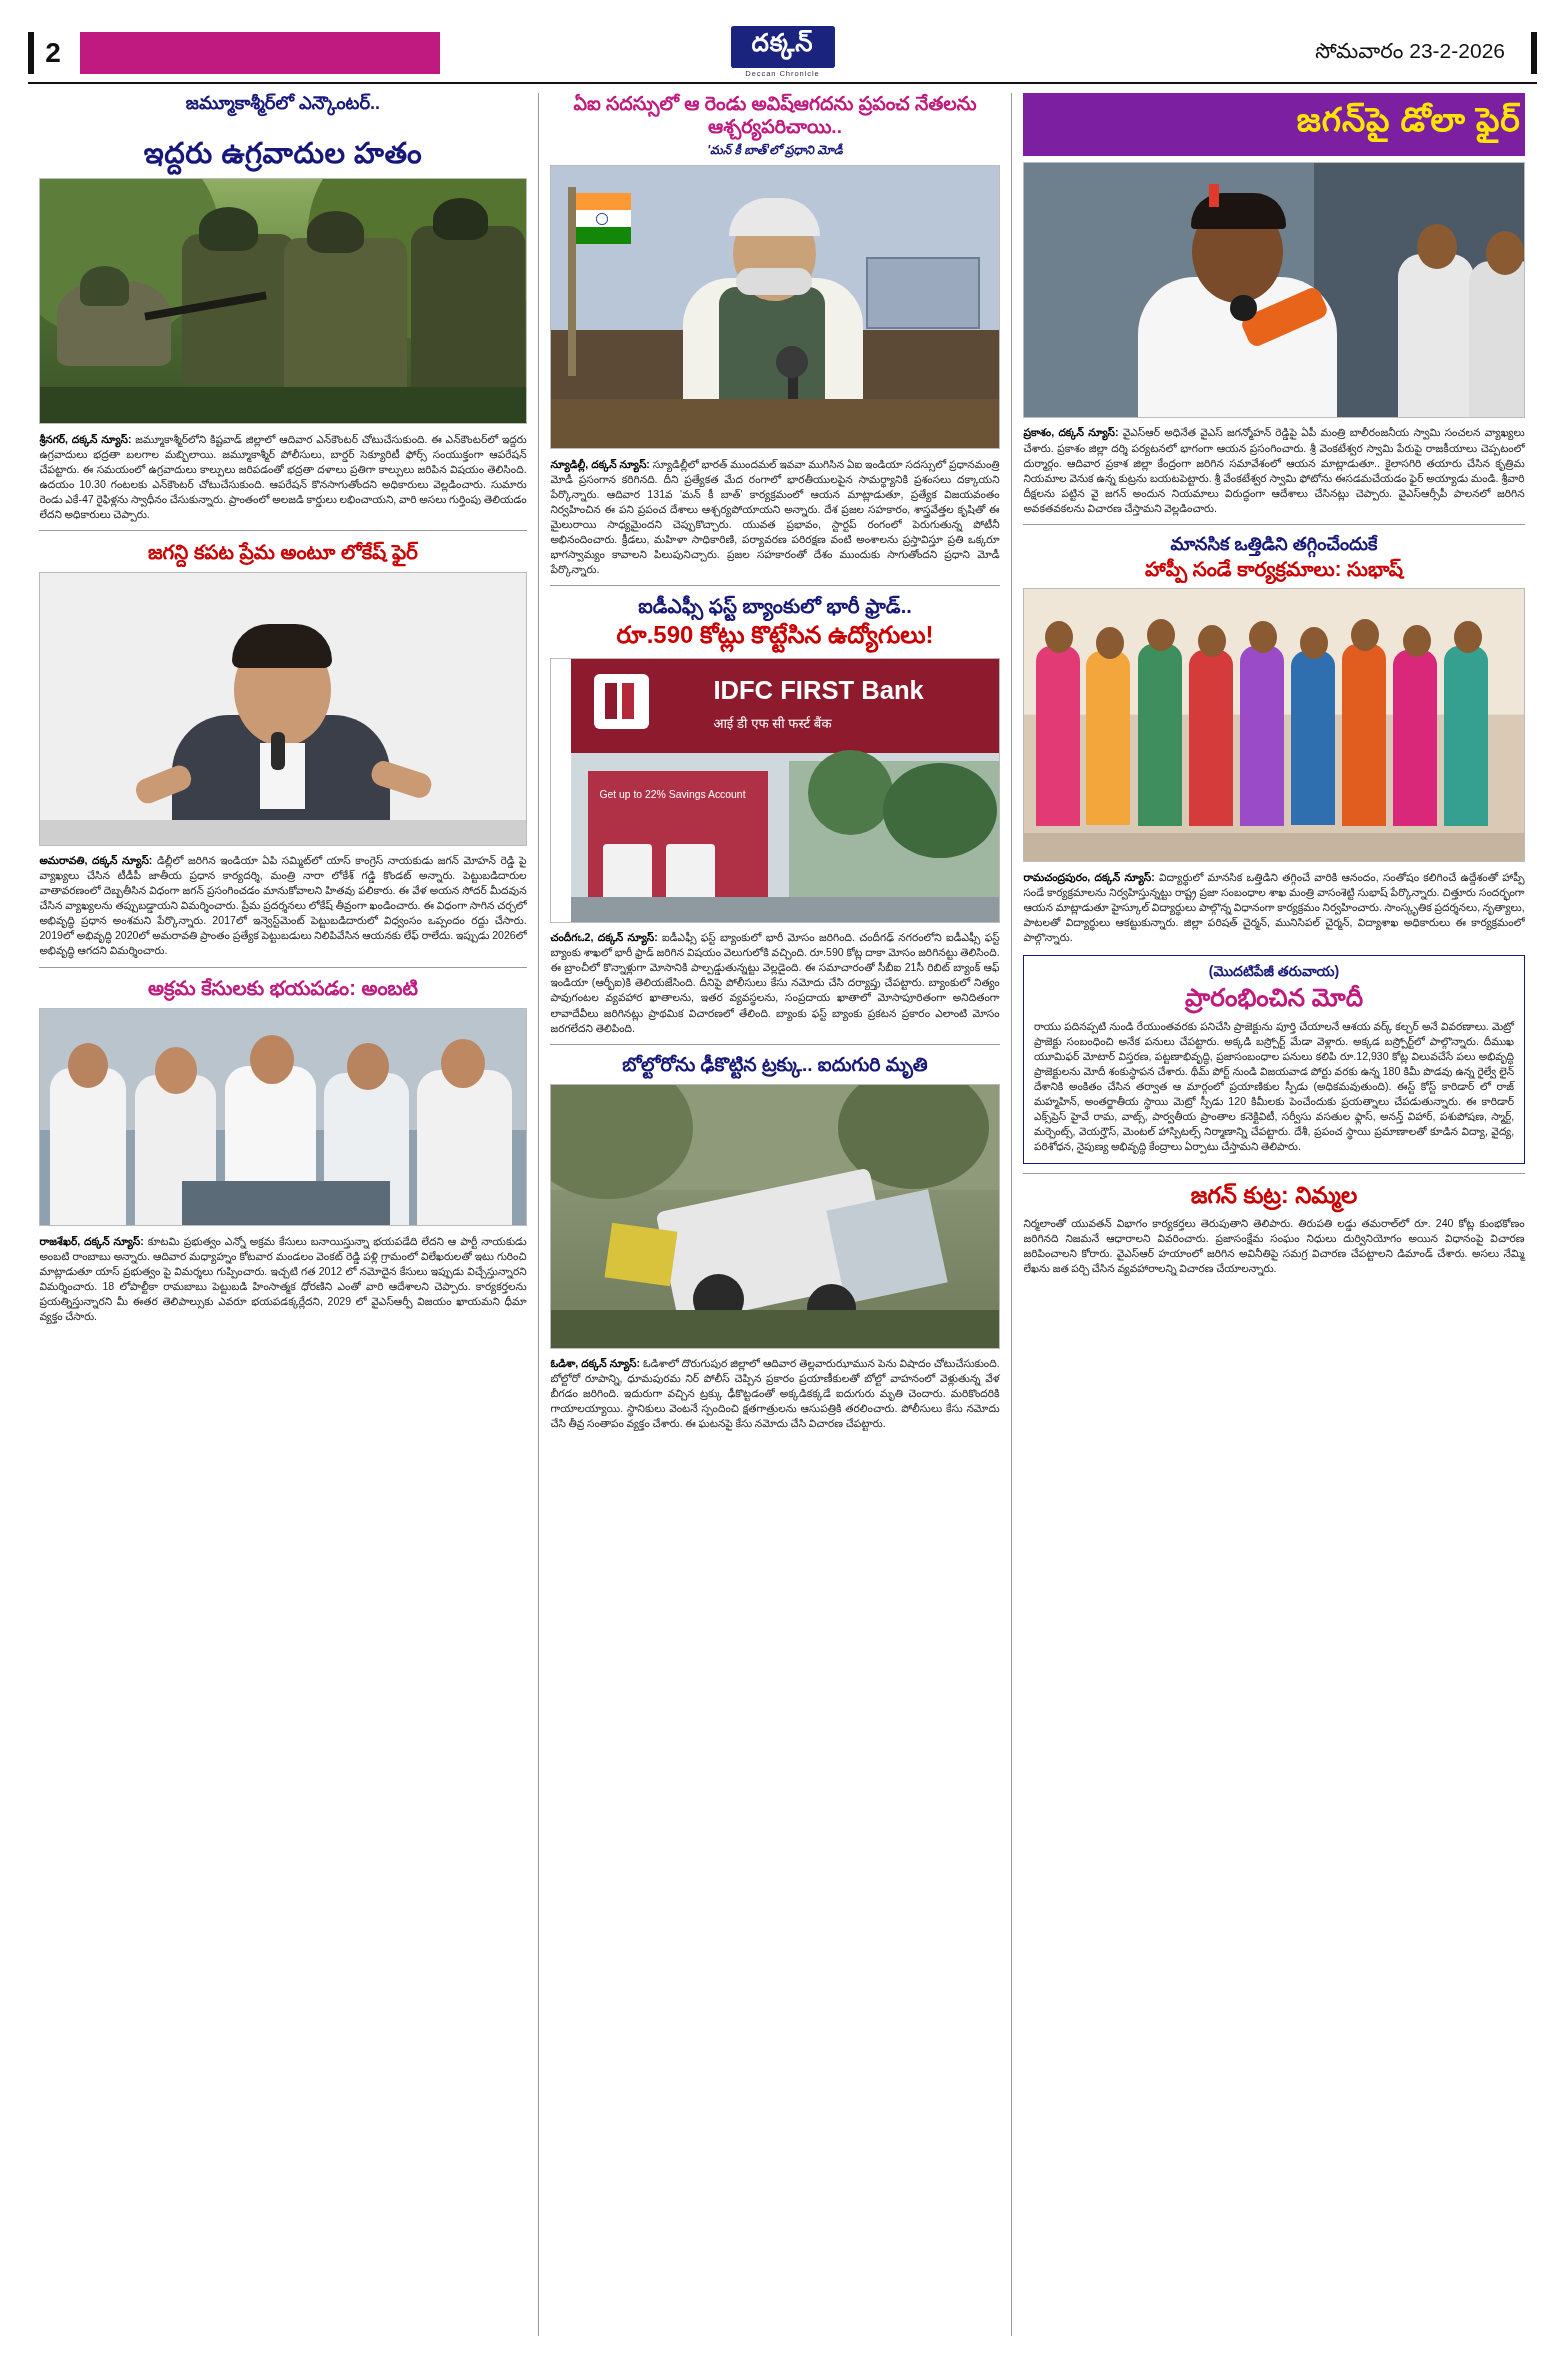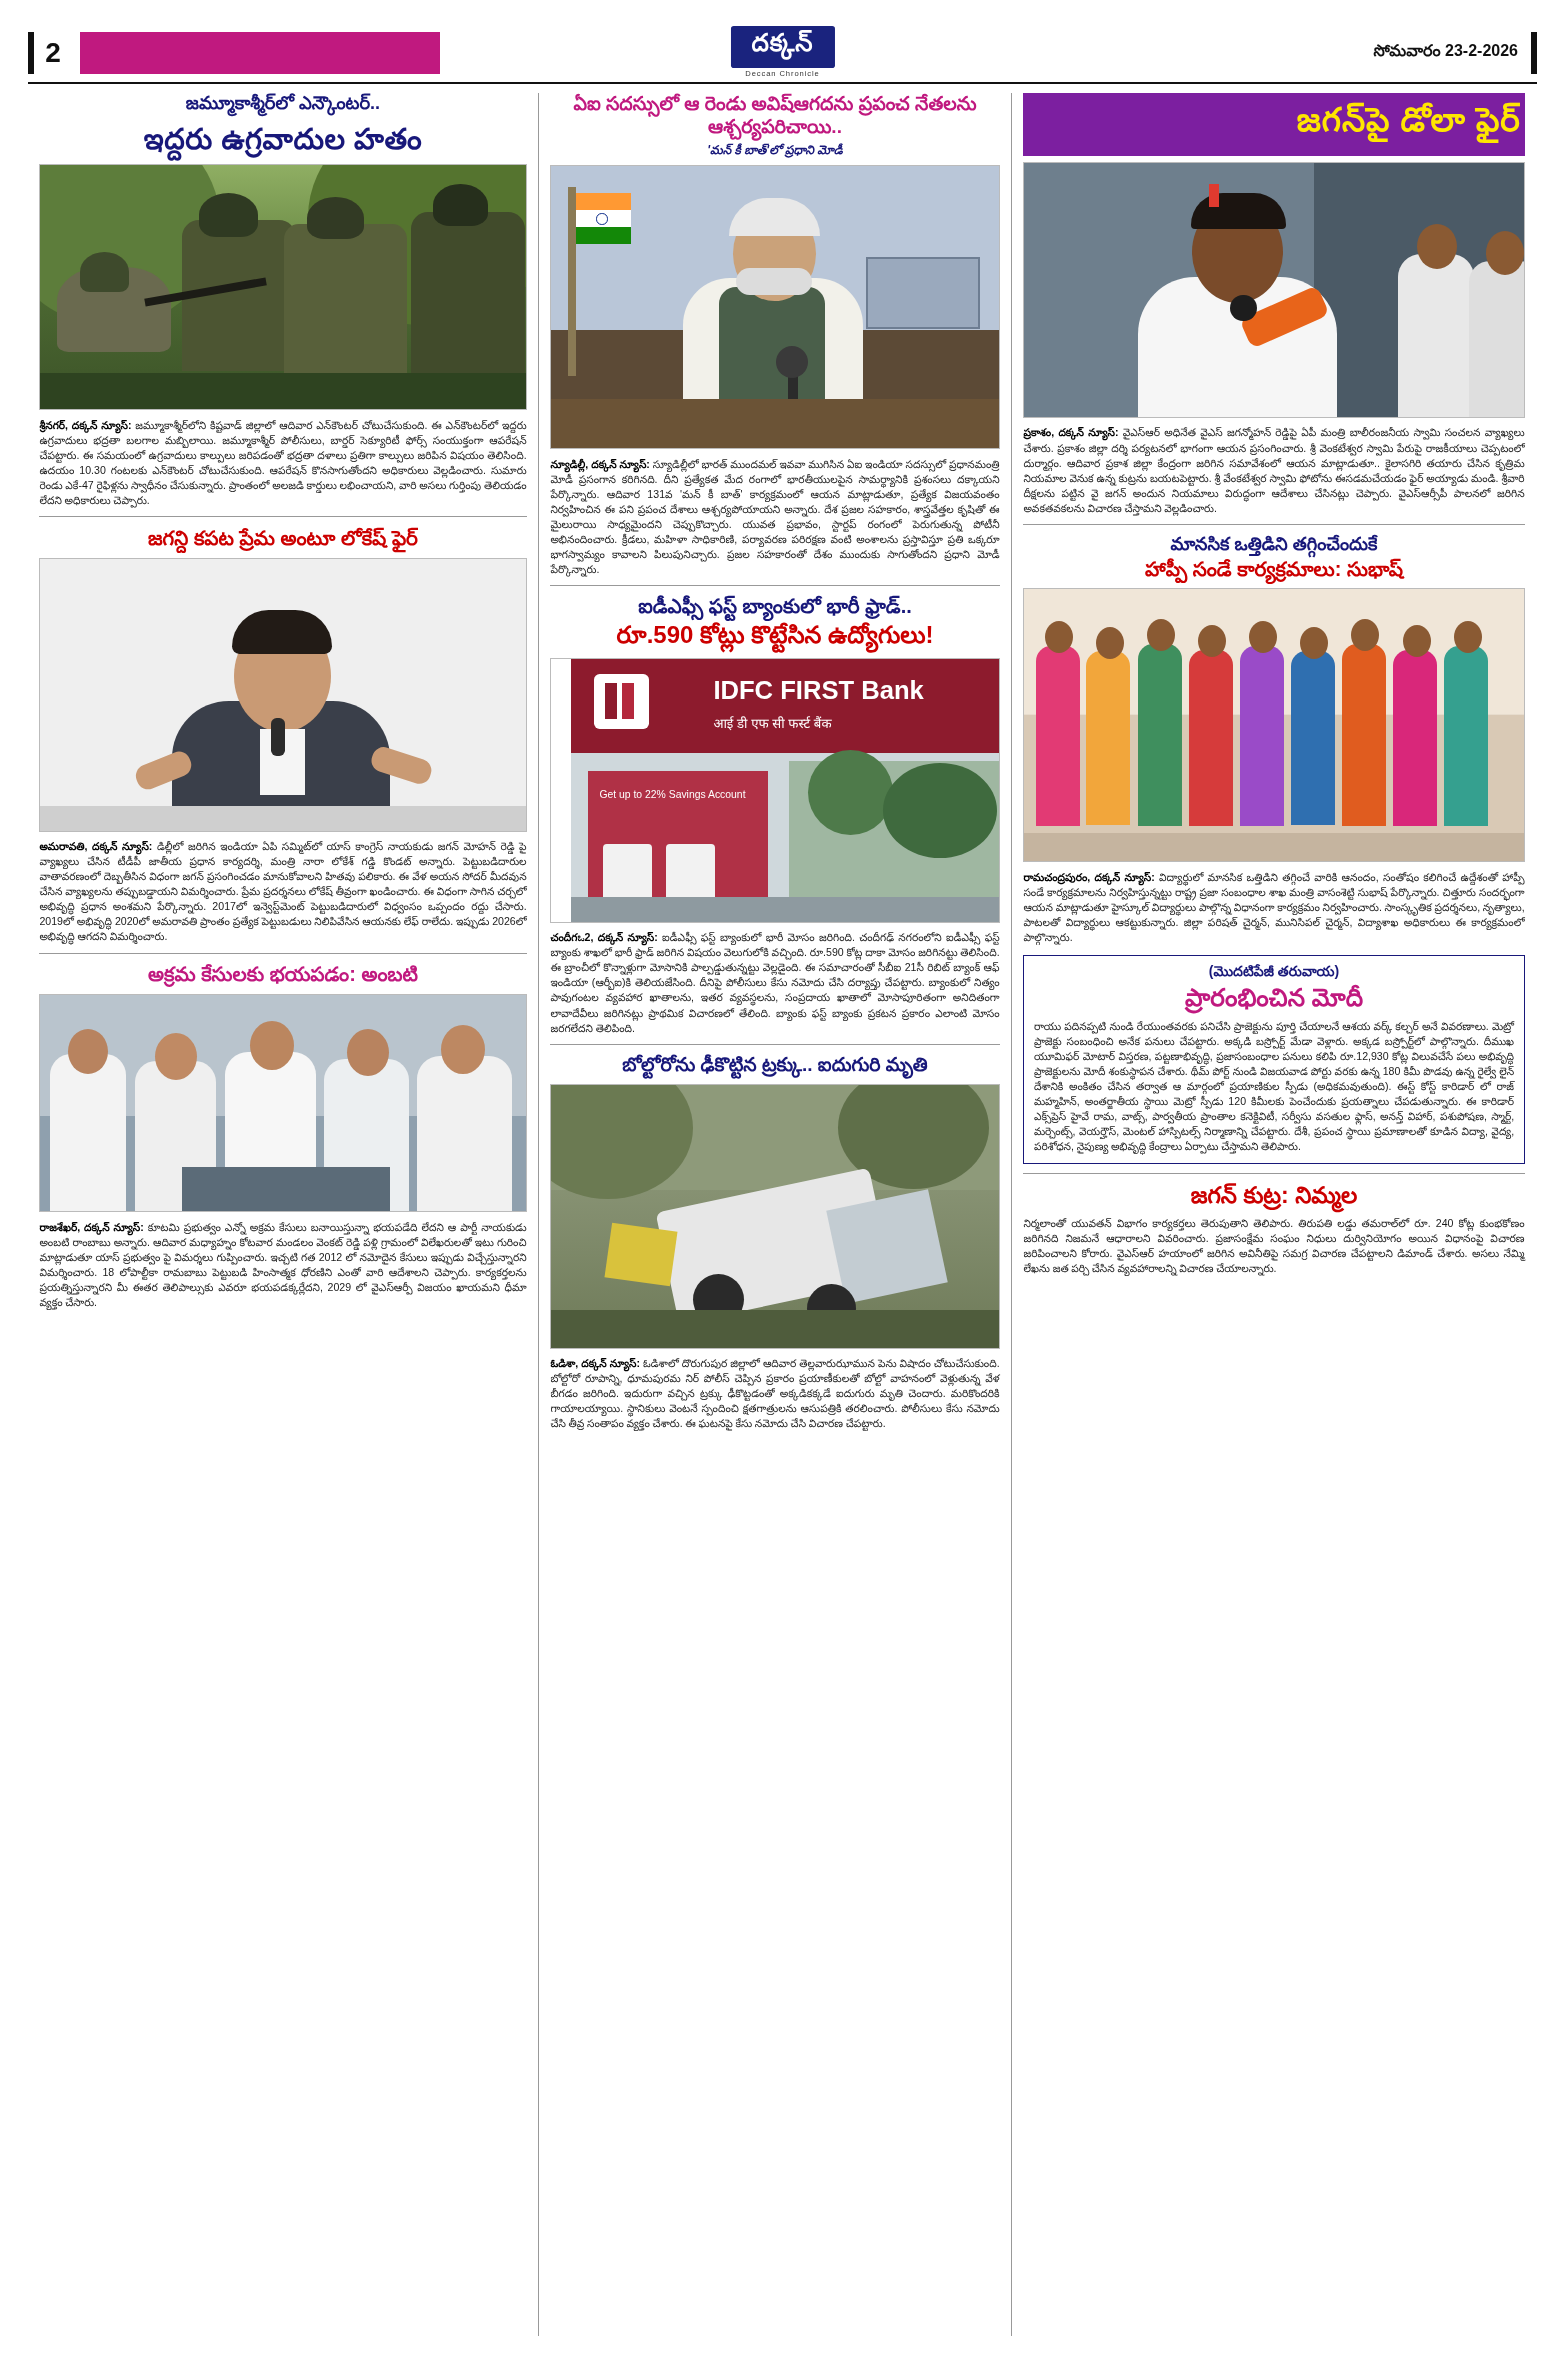--- a/index.html
+++ b/index.html
@@ -52,24 +52,24 @@
     font-size: 24.6px;
     font-weight:bold;
     padding: 2.8px 21px 4.7px 21px;
     border-radius: 2.8px;
     letter-spacing: 0.9px;
     font-family:"Liberation Serif", serif;
   }
   .logo-sub { font-size: 7.6px; color:#333; margin-top:0.9px; letter-spacing:0.9px;}
   .date-box {
     margin-left:auto;
-    font-size: 16px;
-    font-weight: bold;
+    font-size: 21px;
+    font-weight: normal;
     border-right: 6.6px solid #111;
-    padding-right: 13px;
+    padding-right: 26px;
     height: 42px; display:flex; align-items:center;
   }
 
   
   .content {
     display: flex;
     gap: 0px;
     margin-top: 9.5px;
     height: 2243px;
   }
@@ -161,21 +161,21 @@
     </div>
     <div class="date-box">సోమవారం  23-2-2026</div>
   </div>
 
   <div class="content">
 
     <div class="col col1">
 
       <div>
         <div class="hl-blue kicker">జమ్మూకాశ్మీర్‌లో   ఎన్కౌంటర్..</div>
-        <div class="hl-blue bighead" style="margin-top:8px">ఇద్దరు  ఉగ్రవాదుల  హతం</div>
+        <div class="hl-blue bighead" style="margin-top:22px">ఇద్దరు  ఉగ్రవాదుల  హతం</div>
 
         <div class="photo" style="height:246px">
           <div class="ph" style="background:linear-gradient(180deg,#6f8f4c 0%,#4e6b33 45%,#3c5328 100%);">
             <div class="rect" style="left:0;top:0;width:100%;height:45%;background:linear-gradient(180deg,#8fae63,#63833f);"></div>
             <div class="blob" style="left:-38px;top:-47px;width:218px;height:208px;background:#5d7d3b;"></div>
             <div class="blob" style="right:-28px;top:-57px;width:246px;height:218px;background:#55742f;"></div>
             <div class="rect" style="left:17px;top:102px;width:114px;height:85px;background:#6a6a4f;border-radius:40% 40% 10% 10%;"></div>
             <div class="rect" style="left:40px;top:87px;width:49px;height:40px;background:#3e4a2c;border-radius:50% 50% 20% 20%;"></div>
             <div class="rect" style="left:142px;top:55px;width:114px;height:151px;background:#4c5532;border-radius:17px 17px 0 0;"></div>
             <div class="rect" style="left:159px;top:28px;width:59px;height:44px;background:#2f3a22;border-radius:50% 50% 30% 30%;"></div>

